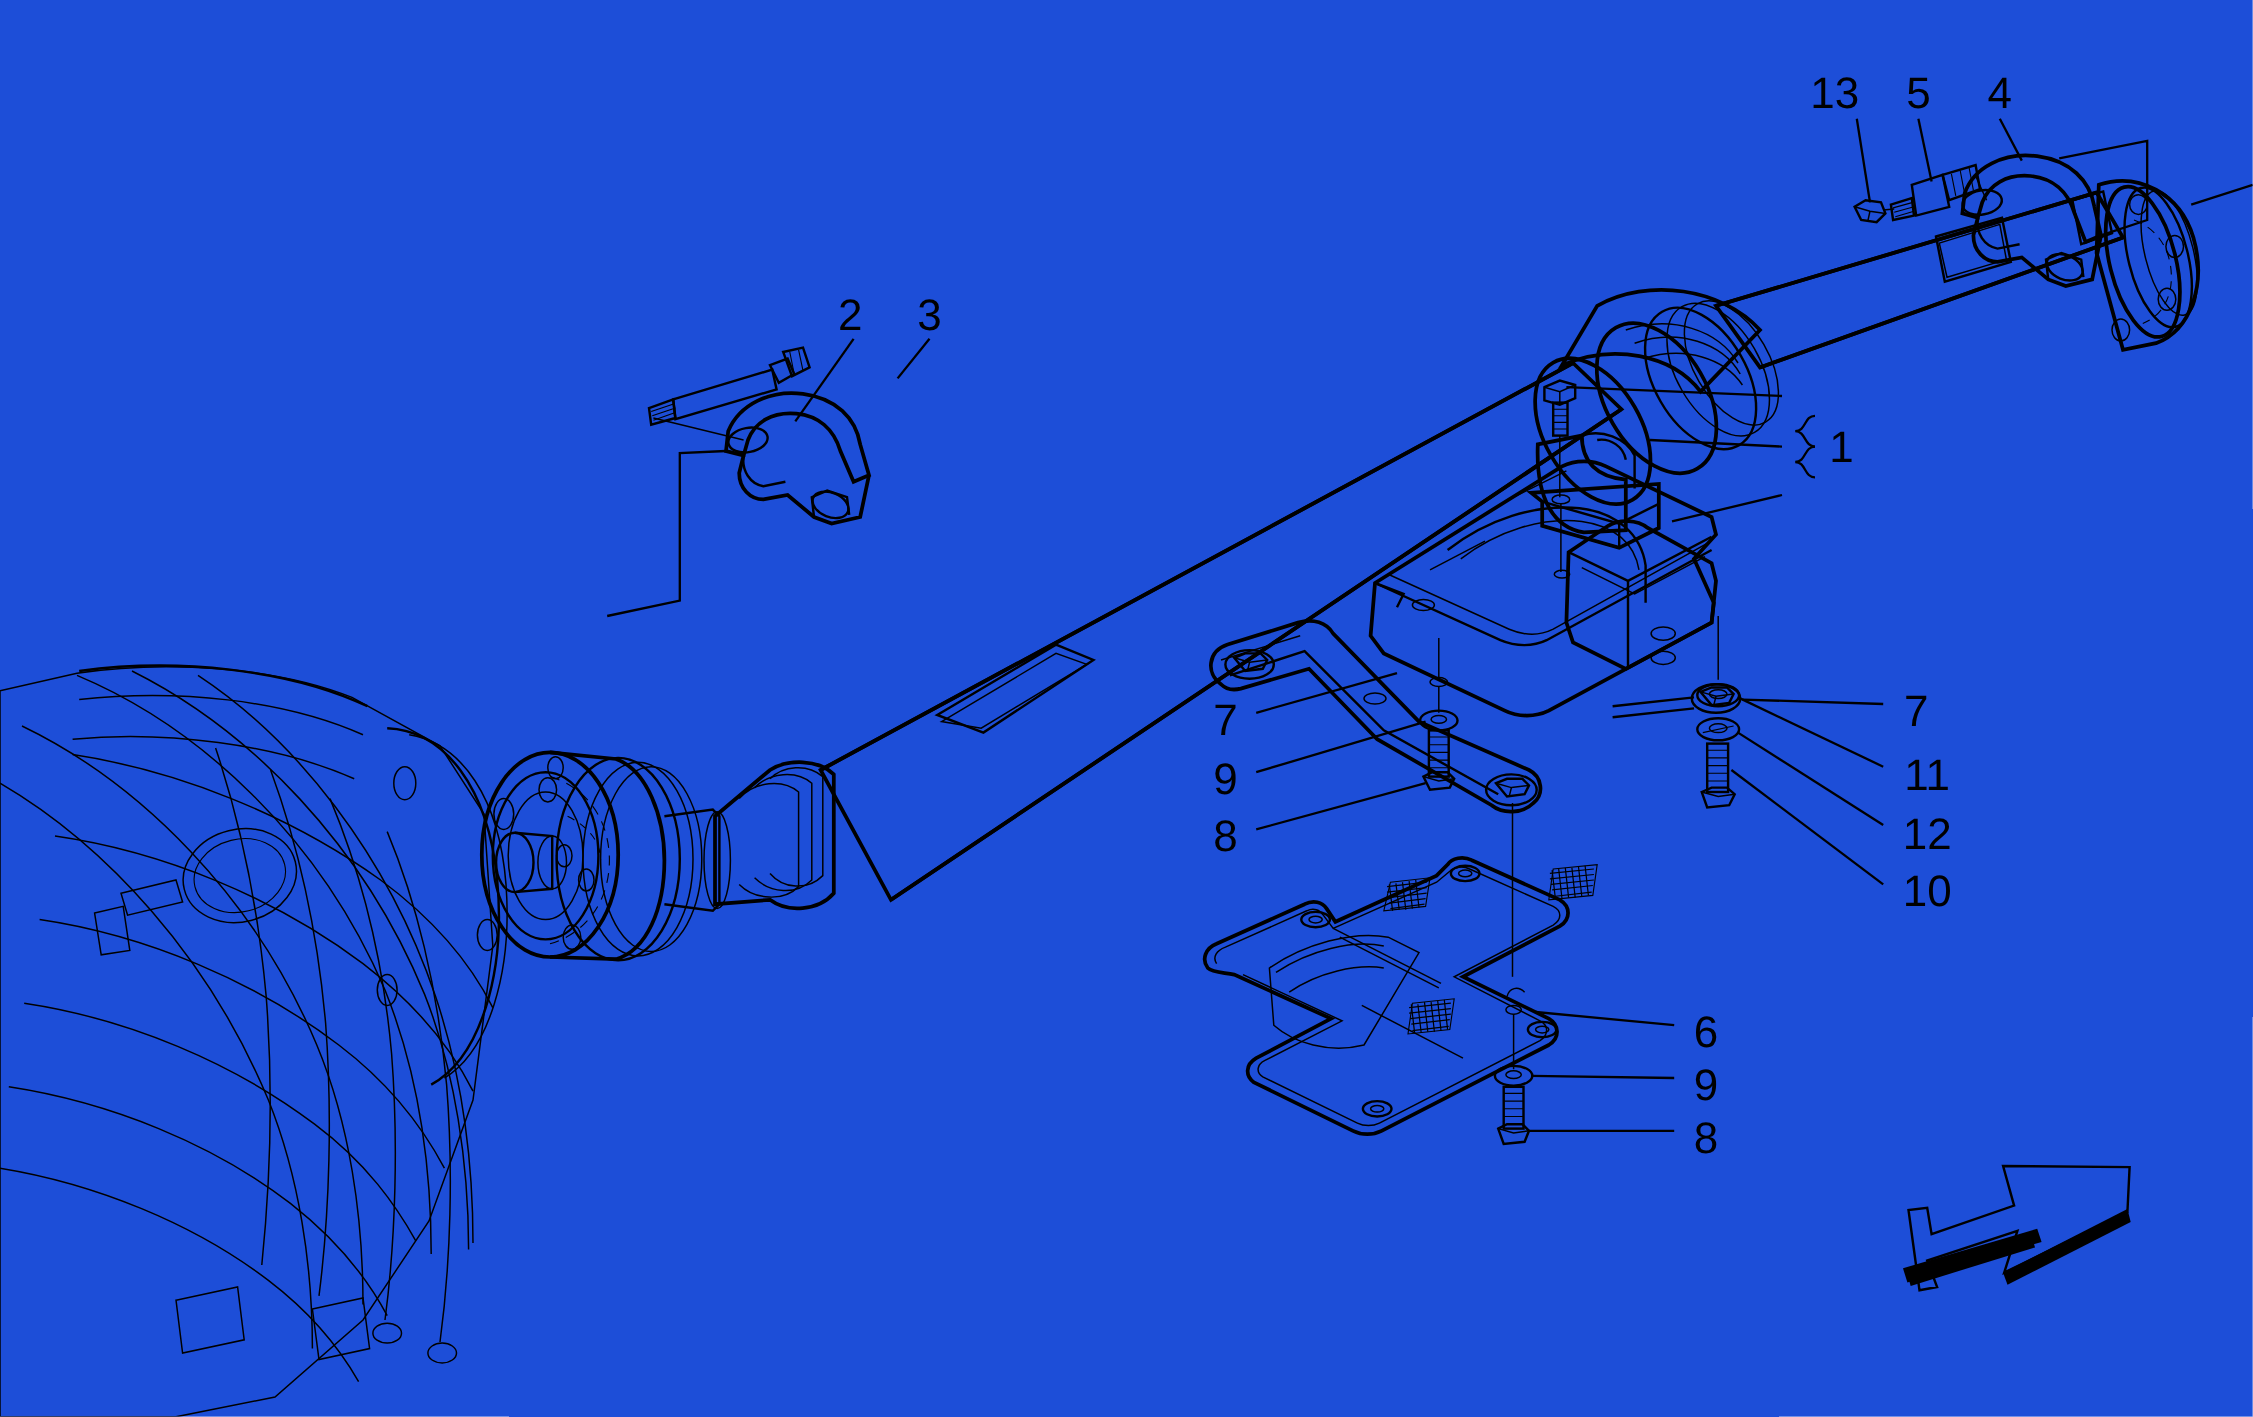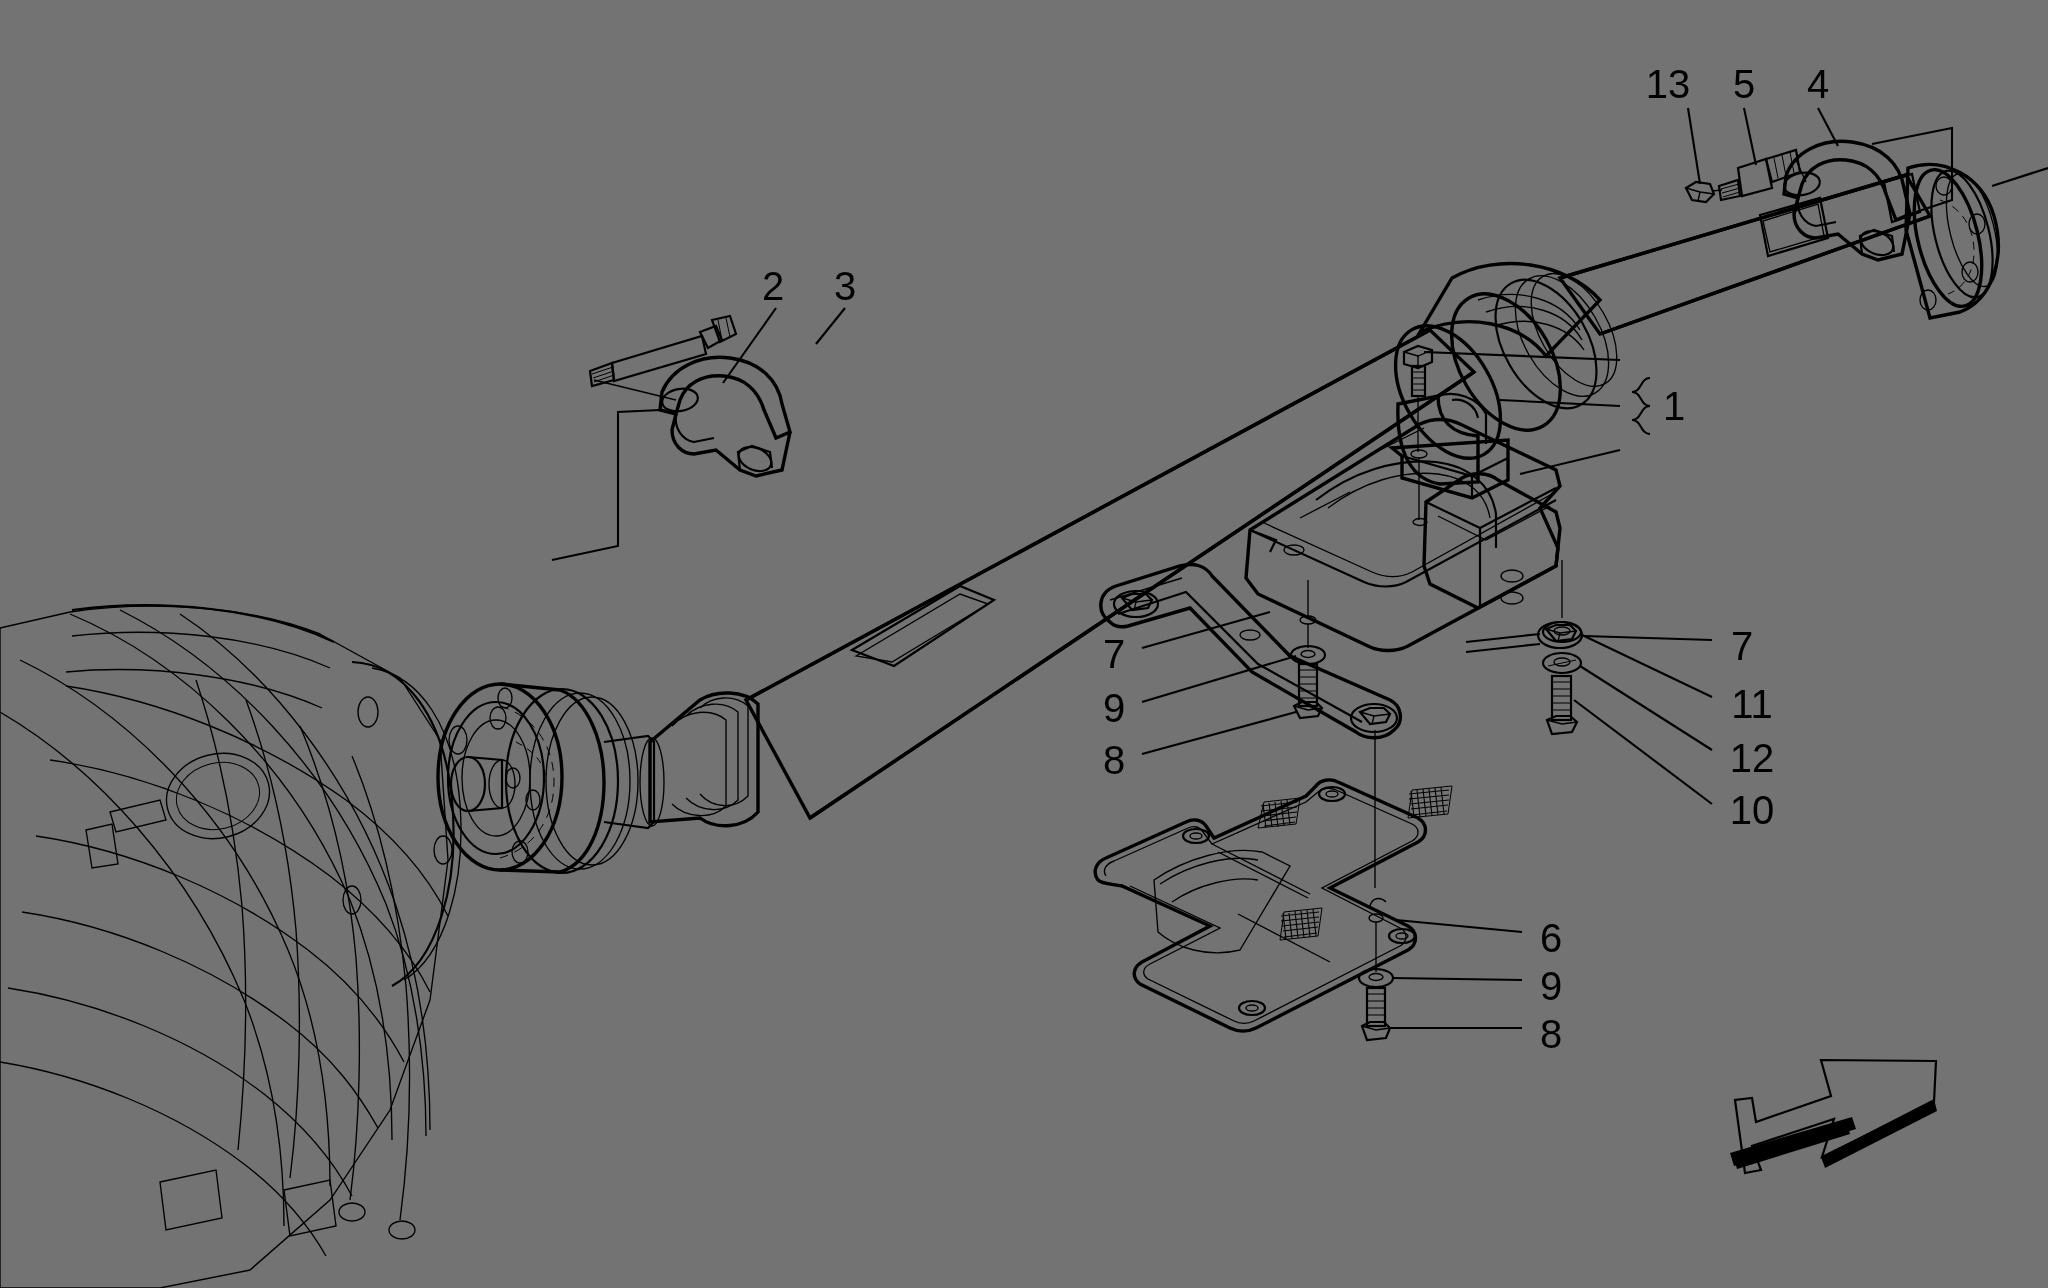--- a/index.html
+++ b/index.html
@@ -1,18 +1,18 @@
 <!DOCTYPE html>
 <html><head>
 <meta charset="utf-8">
 <title>Propeller Shaft Exploded View</title>
 <style>
   html,body{margin:0;padding:0;background:#ffffff;}
   body{font-family:"Liberation Sans",sans-serif;}
-  #stage{position:relative;width:2048px;height:1288px;background:#737373;overflow:hidden;}
+  #stage{position:relative;width:2048px;height:1288px;background:#1d4ed8;overflow:hidden;}
   #stage svg{position:absolute;top:0;left:0;width:2048px;height:1288px;}
   .cal{font-family:"Liberation Sans",sans-serif;font-size:40px;font-weight:400;fill:#000;}
   .lead{stroke:#000;stroke-width:2.1;fill:none;}
   .ln{stroke:#000;fill:none;}
   .thk{stroke-width:3.4;}
   .med{stroke-width:2.2;}
   .thn{stroke-width:1.35;}
   .hair{stroke-width:1.0;}
   .kfill{fill:#000000;}
 </style>

